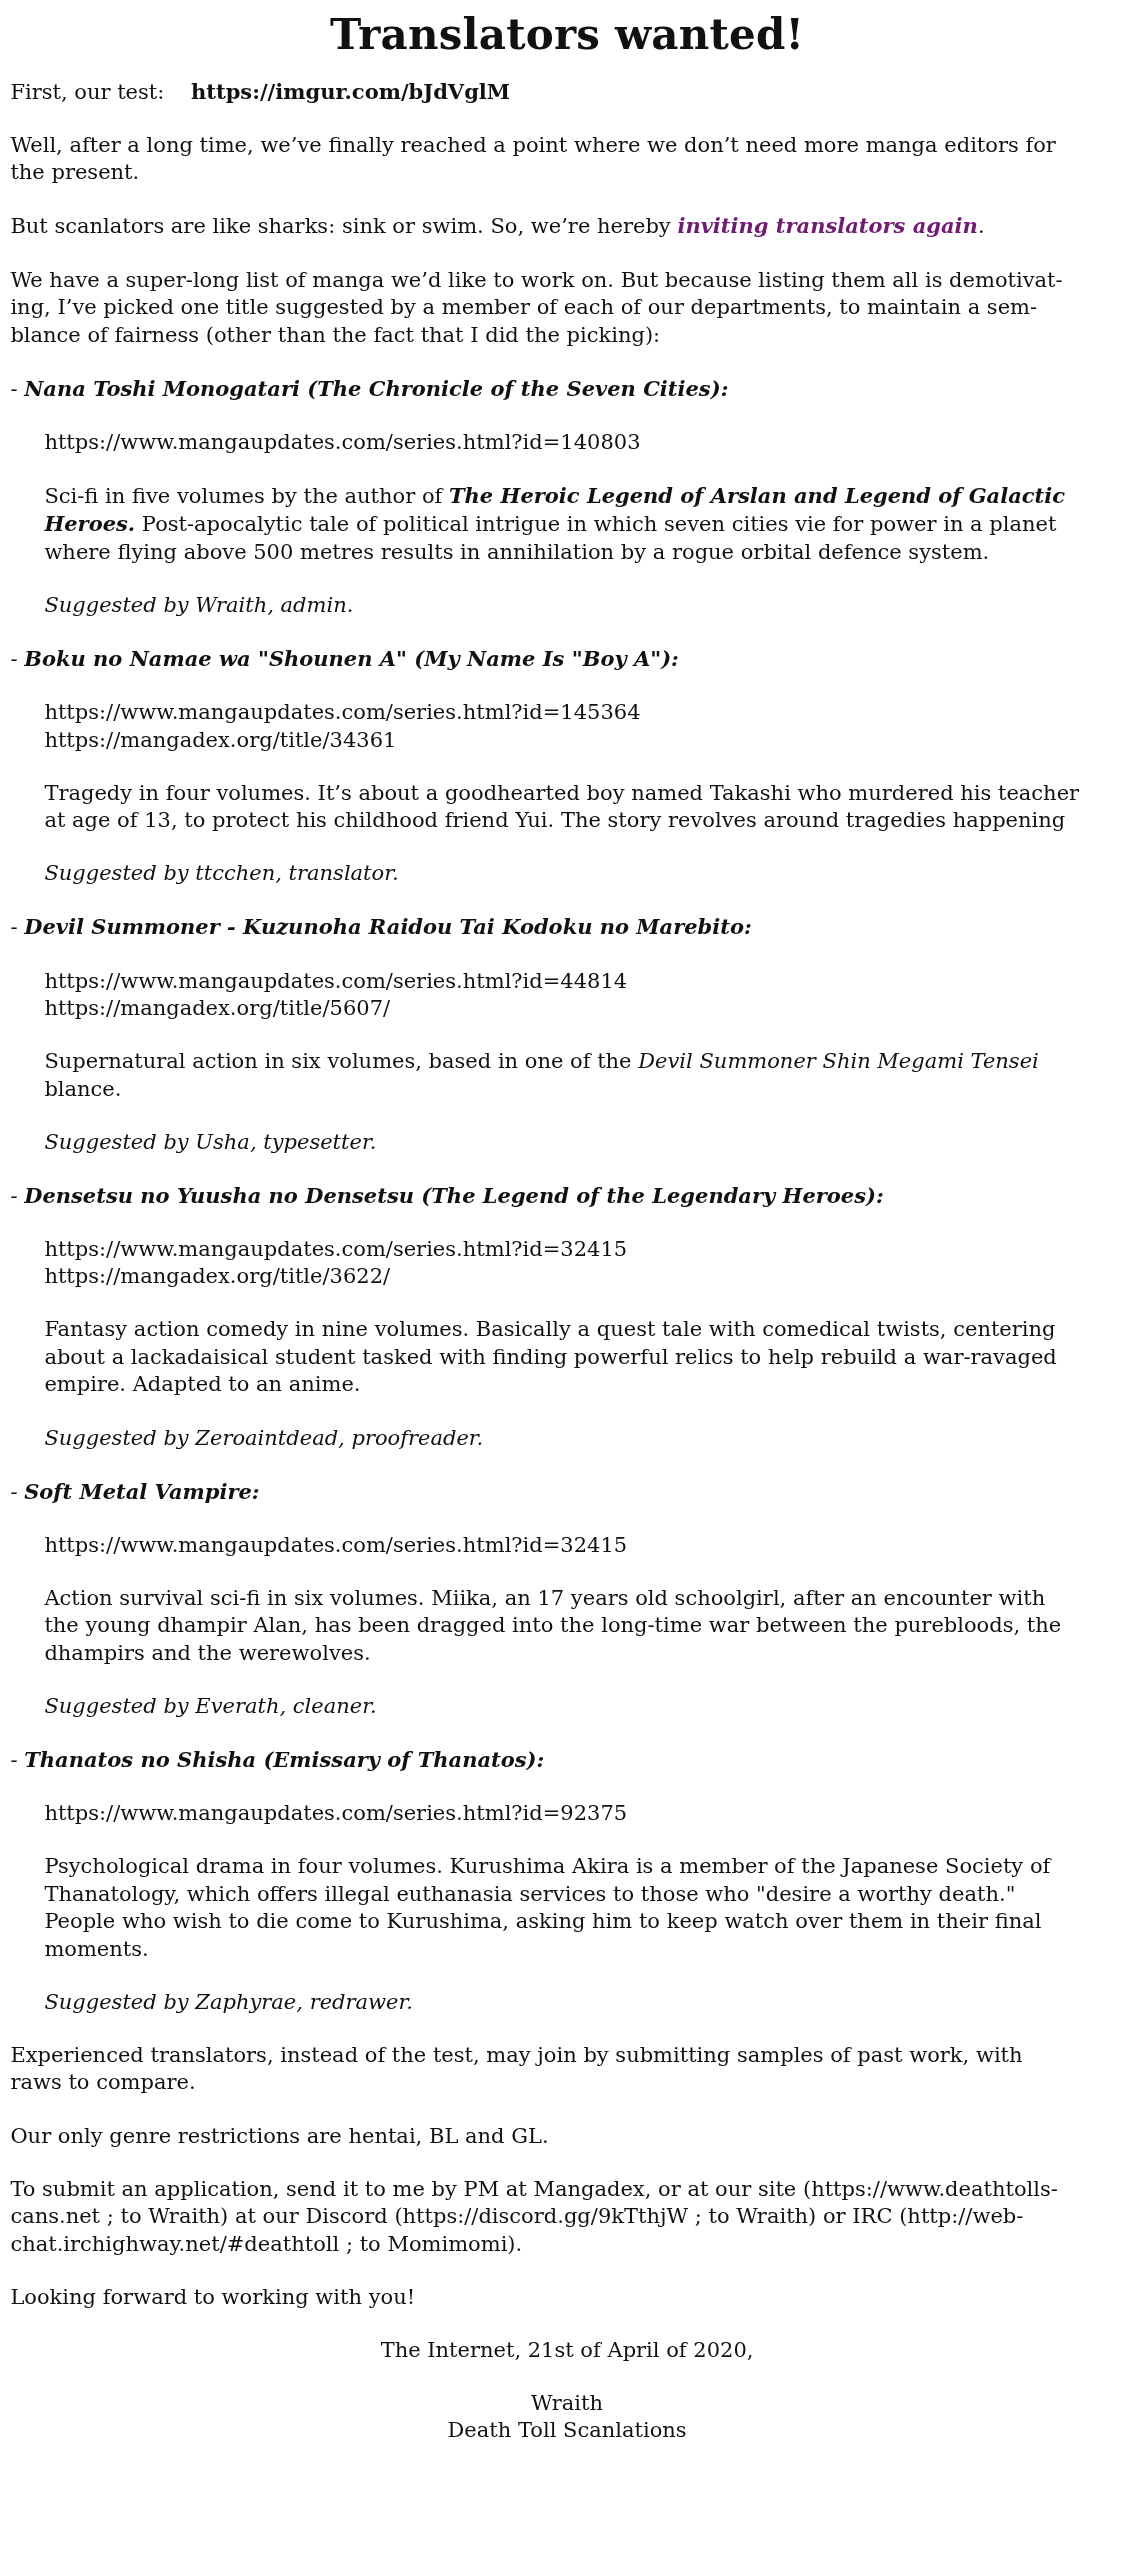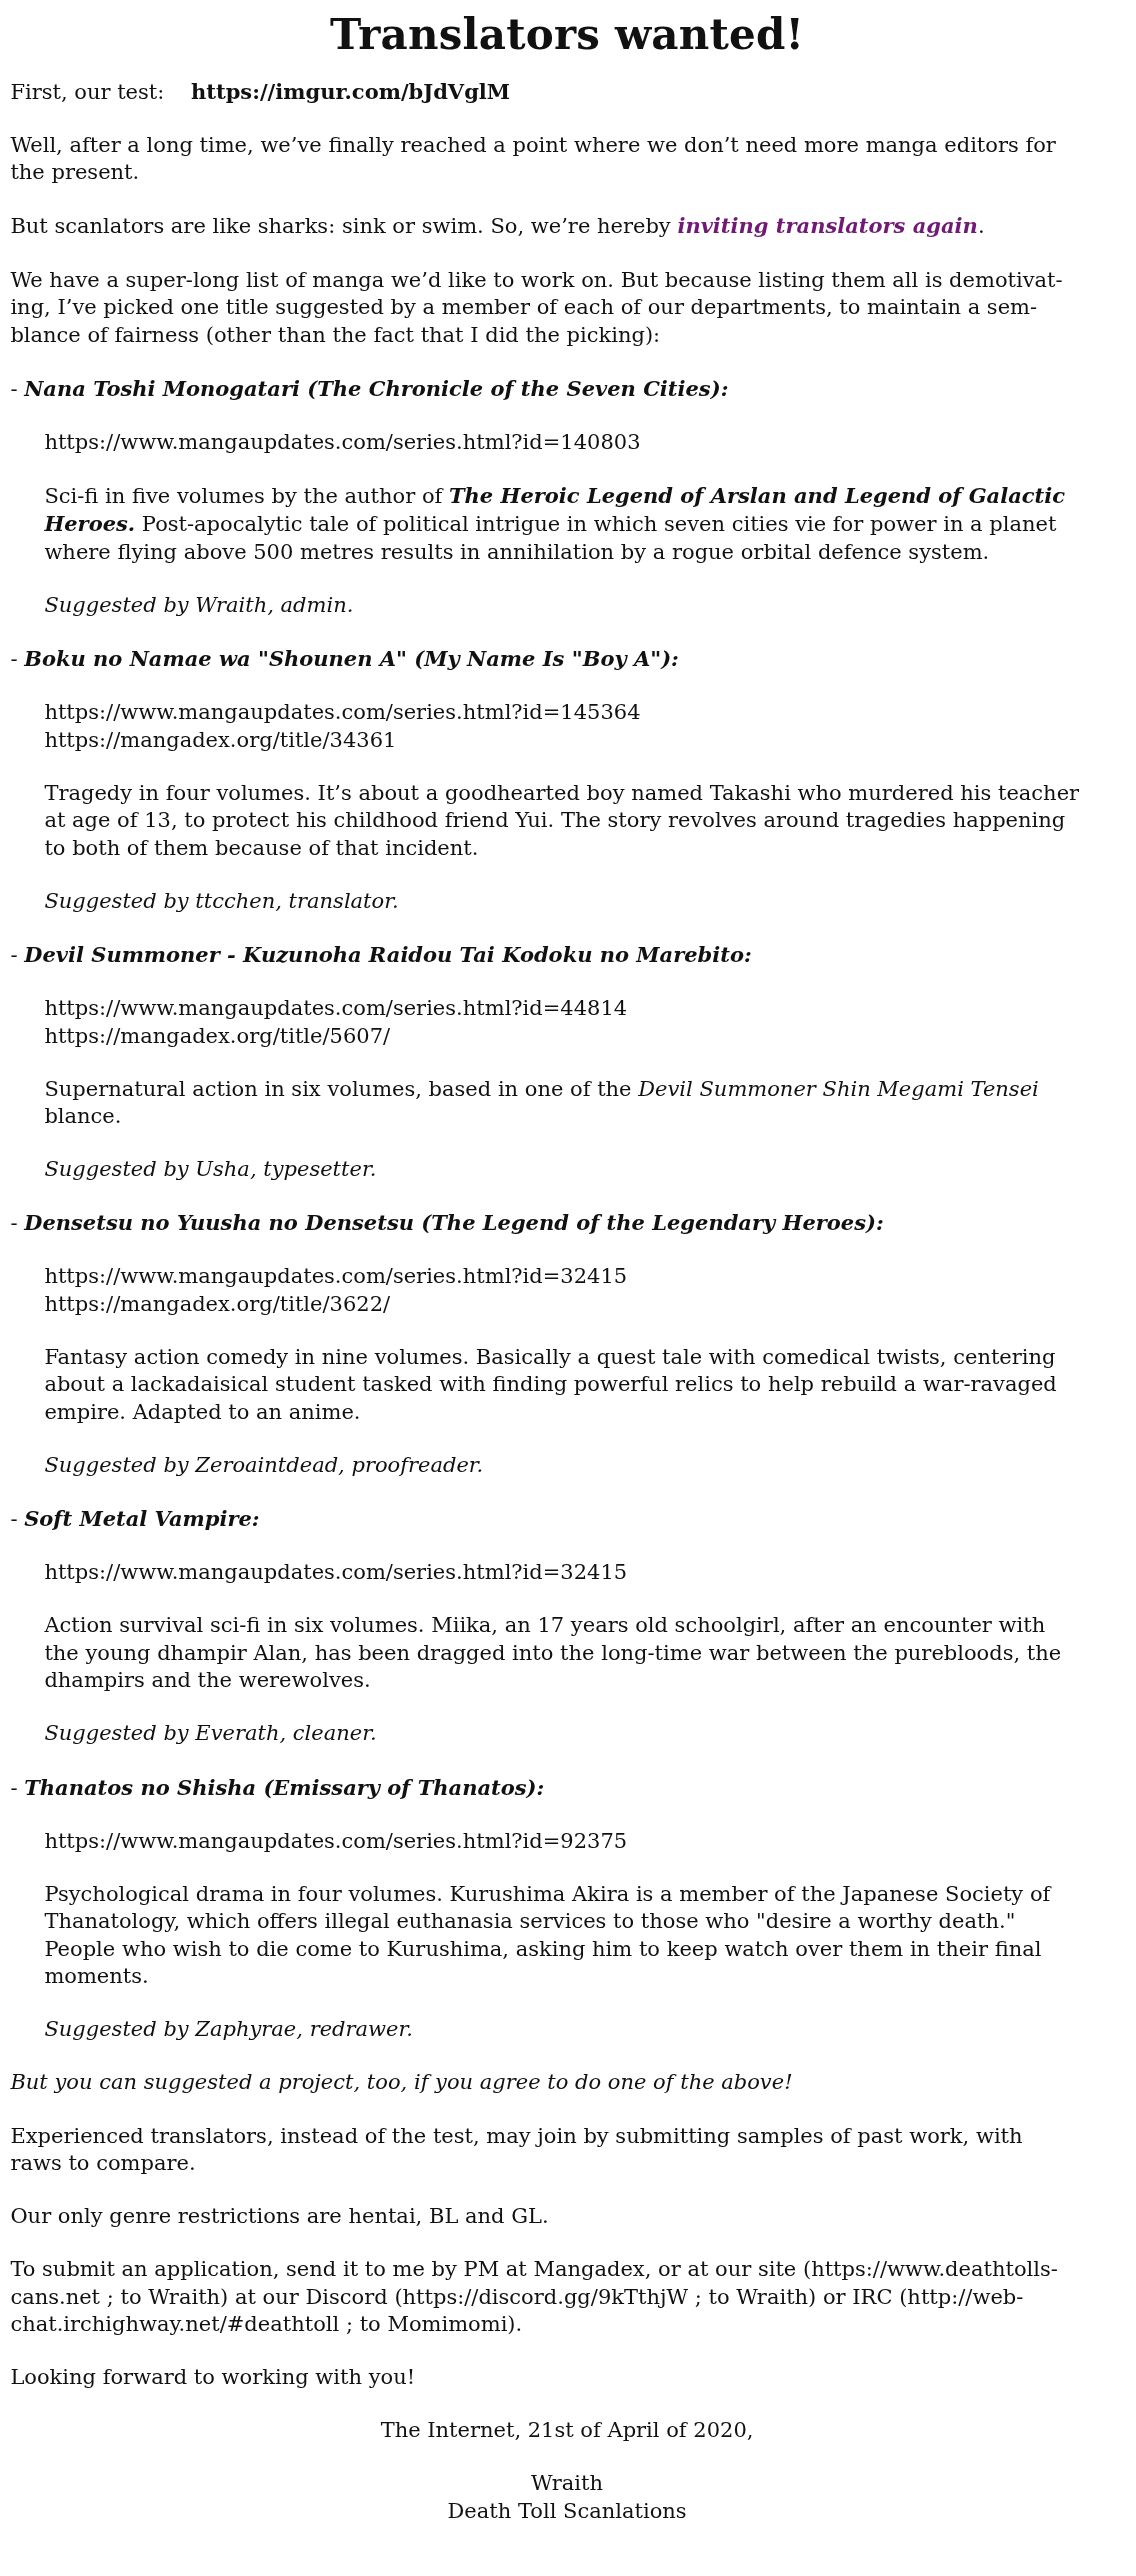--- a/index.html
+++ b/index.html
@@ -88,21 +88,20 @@
 
   <div>
     <p class="para entry-heading"><span class="dash">- </span><span class="bi">Boku no Namae wa "Shounen A" (My Name Is "Boy A"):</span></p>
     <p class="para indent">
       <a class="line link-text">https://www.mangaupdates.com/series.html?id=145364</a>
       <a class="line link-text">https://mangadex.org/title/34361</a>
     </p>
     <p class="para indent">
       <span class="line">Tragedy in four volumes. It’s about a goodhearted boy named Takashi who murdered his teacher</span>
       <span class="line">at age of 13, to protect his childhood friend Yui. The story revolves around tragedies happening</span>
-      <span class="line">to both of them because of that incident.</span>
     </p>
     <p class="para indent it">Suggested by ttcchen, translator.</p>
   </div>
 
   <div>
     <p class="para entry-heading"><span class="dash">- </span><span class="bi">Devil Summoner - Kuzunoha Raidou Tai Kodoku no Marebito:</span></p>
     <p class="para indent">
       <a class="line link-text">https://www.mangaupdates.com/series.html?id=44814</a>
       <a class="line link-text">https://mangadex.org/title/5607/</a>
     </p>
@@ -147,21 +146,20 @@
     </p>
     <p class="para indent">
       <span class="line">Psychological drama in four volumes. Kurushima Akira is a member of the Japanese Society of</span>
       <span class="line">Thanatology, which offers illegal euthanasia services to those who "desire a worthy death."</span>
       <span class="line">People who wish to die come to Kurushima, asking him to keep watch over them in their final</span>
       <span class="line">moments.</span>
     </p>
     <p class="para indent it">Suggested by Zaphyrae, redrawer.</p>
   </div>
 
-  <p class="para it">But you can suggested a project, too, if you agree to do one of the above!</p>
 
   <p class="para">
     <span class="line">Experienced translators, instead of the test, may join by submitting samples of past work, with</span>
     <span class="line">raws to compare.</span>
   </p>
 
   <p class="para">Our only genre restrictions are hentai, BL and GL.</p>
 
   <p class="para">
     <span class="line">To submit an application, send it to me by PM at Mangadex, or at our site (https://www.deathtolls-</span>

